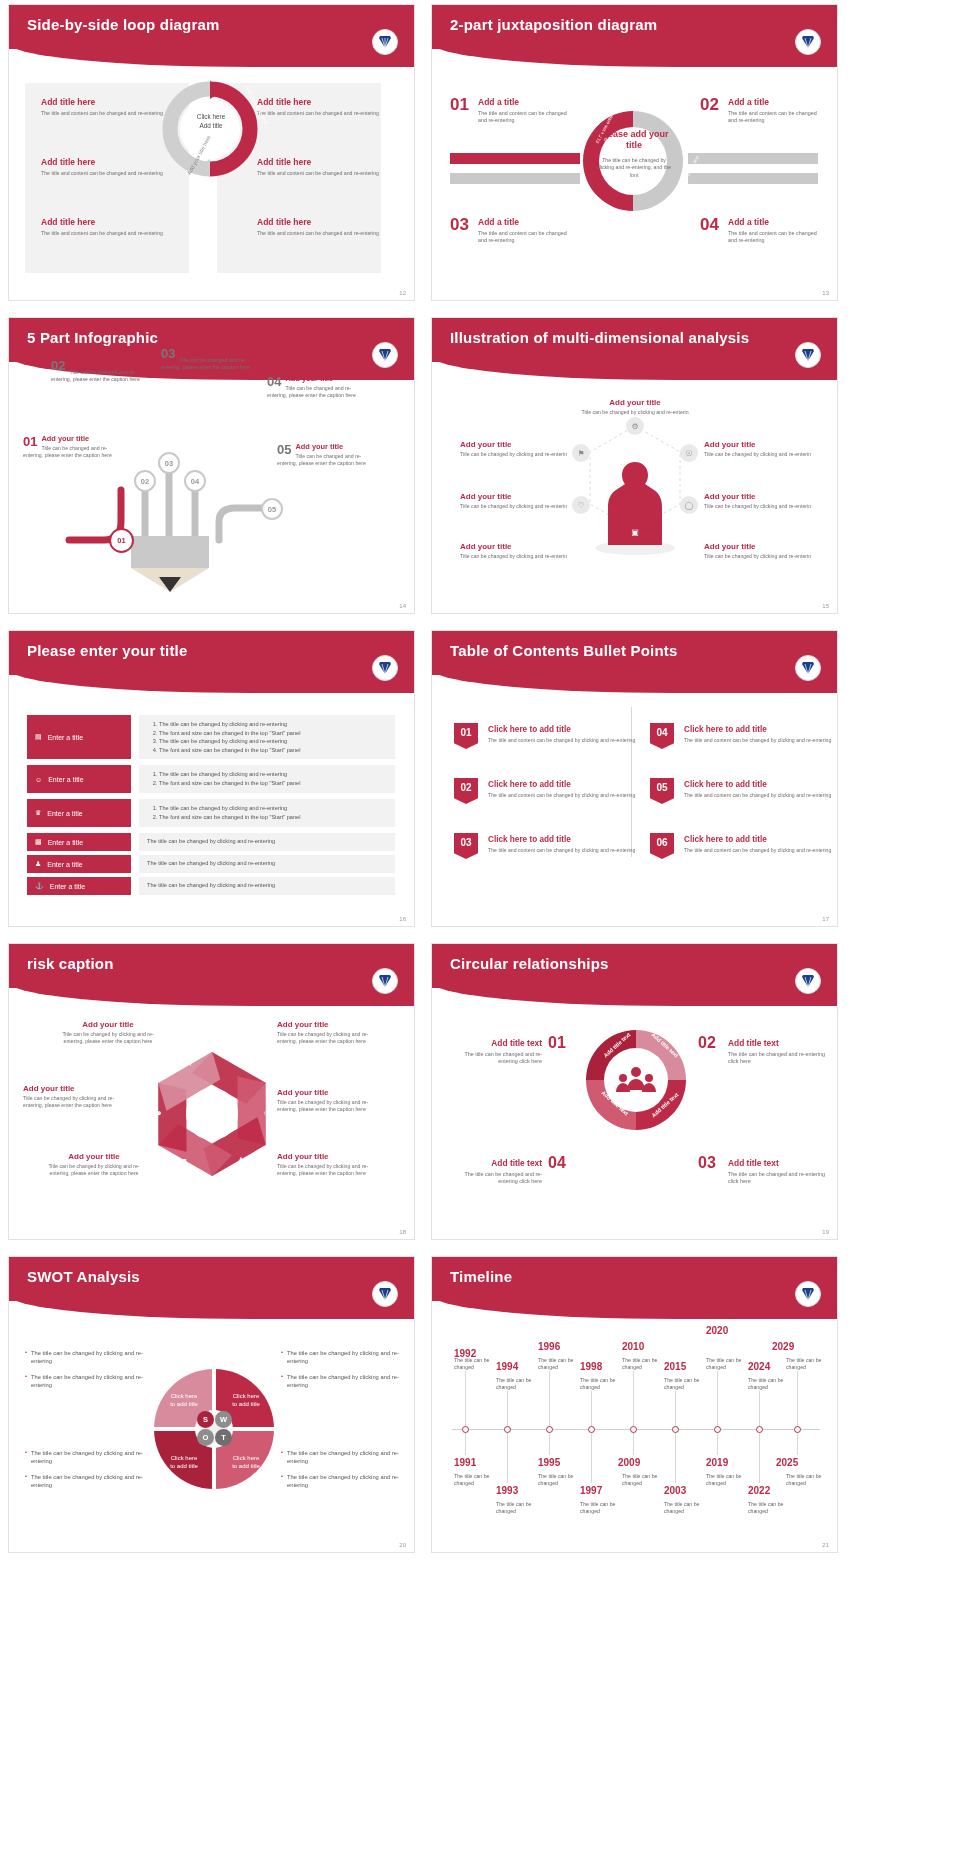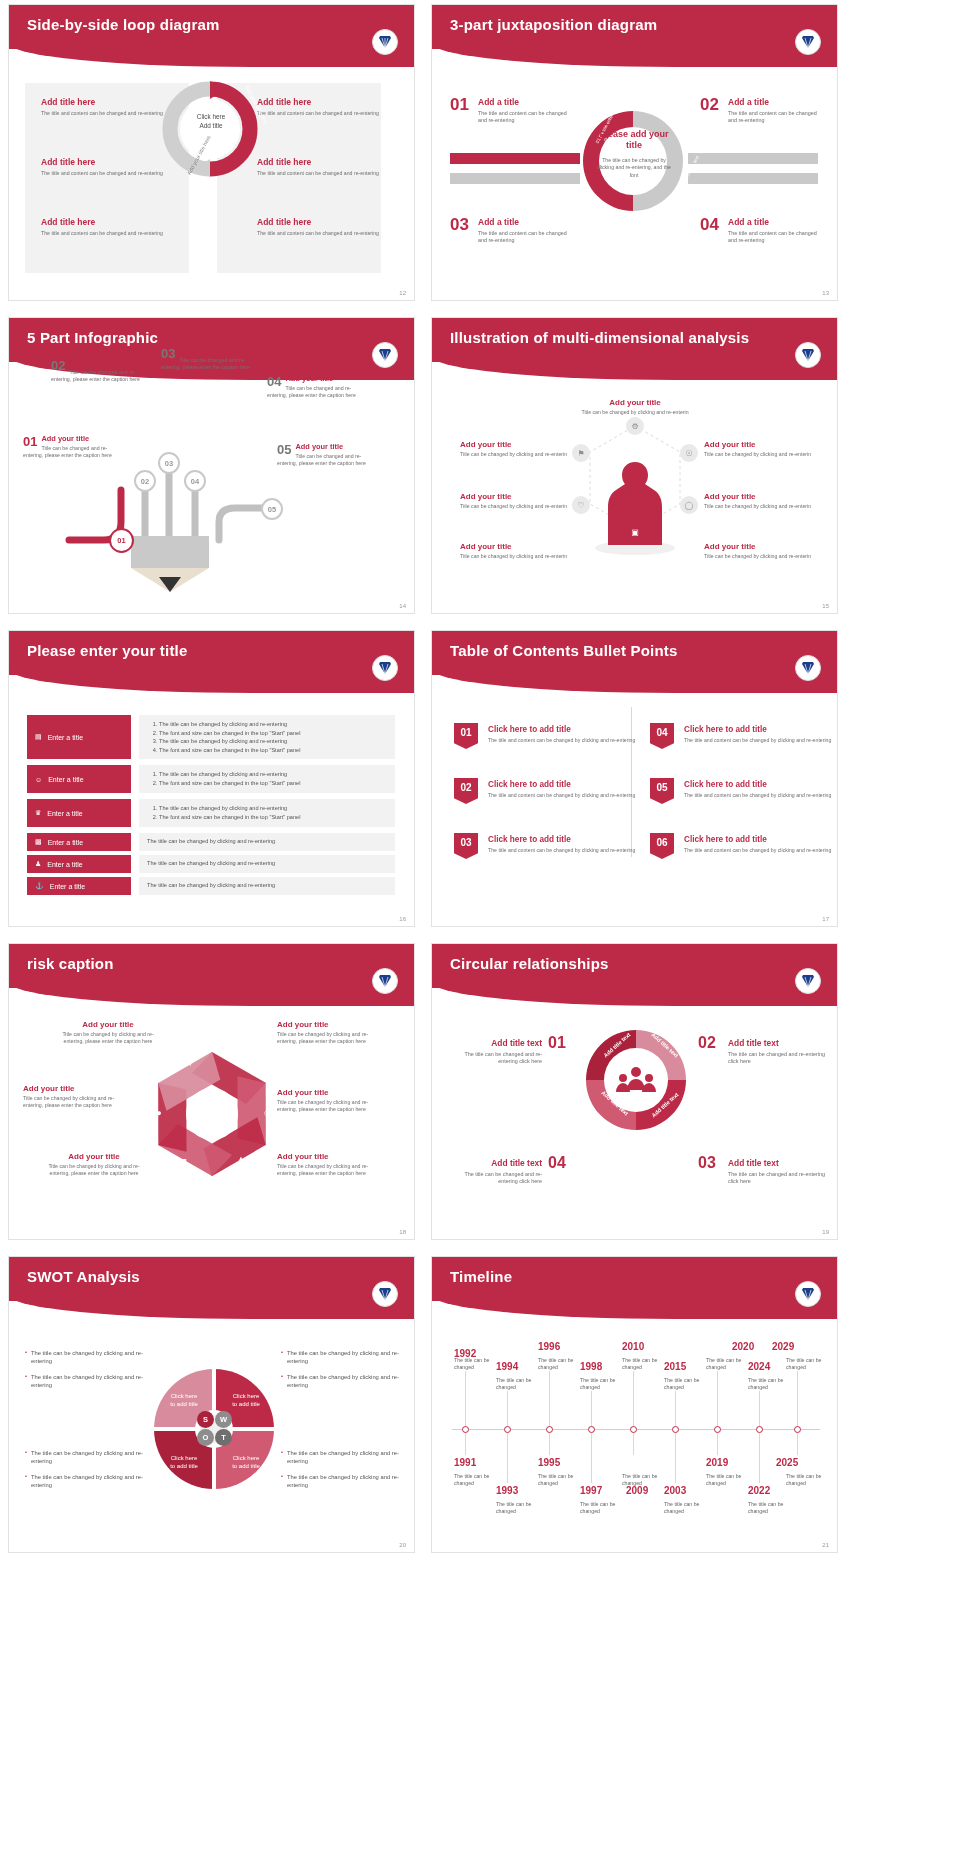--- a/index.html
+++ b/index.html
@@ -236,21 +236,21 @@
       <div class="s12-center" style="left:178px;top:55px;">
         <div>Click here</div>
         <div>Add title</div>
       </div>
     </div>
     <div class="pageno">12</div>
   </div>
 
   <div class="slide">
     <div class="hdr"></div>
-    <div class="hdr-title">3-part juxtaposition diagram</div>
+    <div class="hdr-title">2-part juxtaposition diagram</div>
     <div class="logo">
       <svg width="18" height="18" viewBox="0 0 18 18">
           <path d="M3 5 L9 15 L15 5 Z" fill="#1b3f8b"></path>
           <path d="M3 5 L15 5 L14 3 L4 3 Z" fill="#1b3f8b"></path>
           <path d="M6 5 L9 15 L12 5" stroke="#fff" stroke-width="0.7" fill="none"></path>
         </svg>
     </div>
     <div class="body">
       <div class="s13-bar" style="left:18px; top:96px; width:130px; background:#bd2a47;"></div>
       <div class="s13-bar" style="left:18px; top:116px; width:130px; background:#c9c9c9;"></div>
@@ -778,21 +778,21 @@
       <div class="s21-y" style="left:190px; top:32px;">2010</div>
       <div class="s21-d" style="left:190px; top:48px;">The title can be changed</div>
       <div class="s21-tick" style="left:201px; top:62px; height:58px;"></div>
       <div class="s21-dot" style="left:198px;"></div>
 
       <div class="s21-y" style="left:232px; top:52px;">2015</div>
       <div class="s21-d" style="left:232px; top:68px;">The title can be changed</div>
       <div class="s21-tick" style="left:243px; top:82px; height:38px;"></div>
       <div class="s21-dot" style="left:240px;"></div>
 
-      <div class="s21-y" style="left:274px; top:32px;margin-left:26px;">2020</div>
+      <div class="s21-y" style="left:274px; top:16px;">2020</div>
       <div class="s21-d" style="left:274px; top:48px;">The title can be changed</div>
       <div class="s21-tick" style="left:285px; top:62px; height:58px;"></div>
       <div class="s21-dot" style="left:282px;"></div>
 
       <div class="s21-y" style="left:316px; top:52px;">2024</div>
       <div class="s21-d" style="left:316px; top:68px;">The title can be changed</div>
       <div class="s21-tick" style="left:327px; top:82px; height:38px;"></div>
       <div class="s21-dot" style="left:324px;"></div>
 
       <div class="s21-y" style="left:340px; top:32px;">2029</div>
@@ -809,21 +809,21 @@
       <div class="s21-tick" style="left:75px; top:124px; height:50px;"></div>
 
       <div class="s21-y" style="left:106px; top:148px;">1995</div>
       <div class="s21-d" style="left:106px; top:164px;">The title can be changed</div>
       <div class="s21-tick" style="left:117px; top:124px; height:22px;"></div>
 
       <div class="s21-y" style="left:148px; top:176px;">1997</div>
       <div class="s21-d" style="left:148px; top:192px;">The title can be changed</div>
       <div class="s21-tick" style="left:159px; top:124px; height:50px;"></div>
 
-      <div class="s21-y" style="left:194px; top:148px;margin-top:28px;">2009</div>
+      <div class="s21-y" style="left:186px; top:148px;">2009</div>
       <div class="s21-d" style="left:190px; top:164px;">The title can be changed</div>
       <div class="s21-tick" style="left:201px; top:124px; height:22px;"></div>
 
       <div class="s21-y" style="left:232px; top:176px;">2003</div>
       <div class="s21-d" style="left:232px; top:192px;">The title can be changed</div>
       <div class="s21-tick" style="left:243px; top:124px; height:50px;"></div>
 
       <div class="s21-y" style="left:274px; top:148px;">2019</div>
       <div class="s21-d" style="left:274px; top:164px;">The title can be changed</div>
       <div class="s21-tick" style="left:285px; top:124px; height:22px;"></div>

